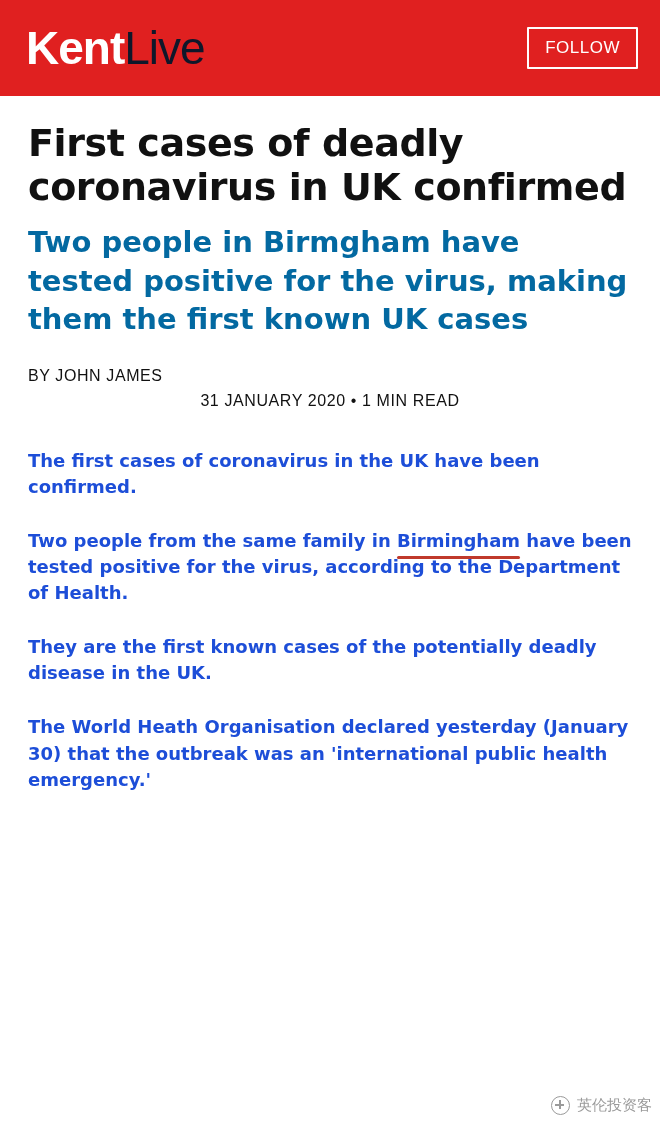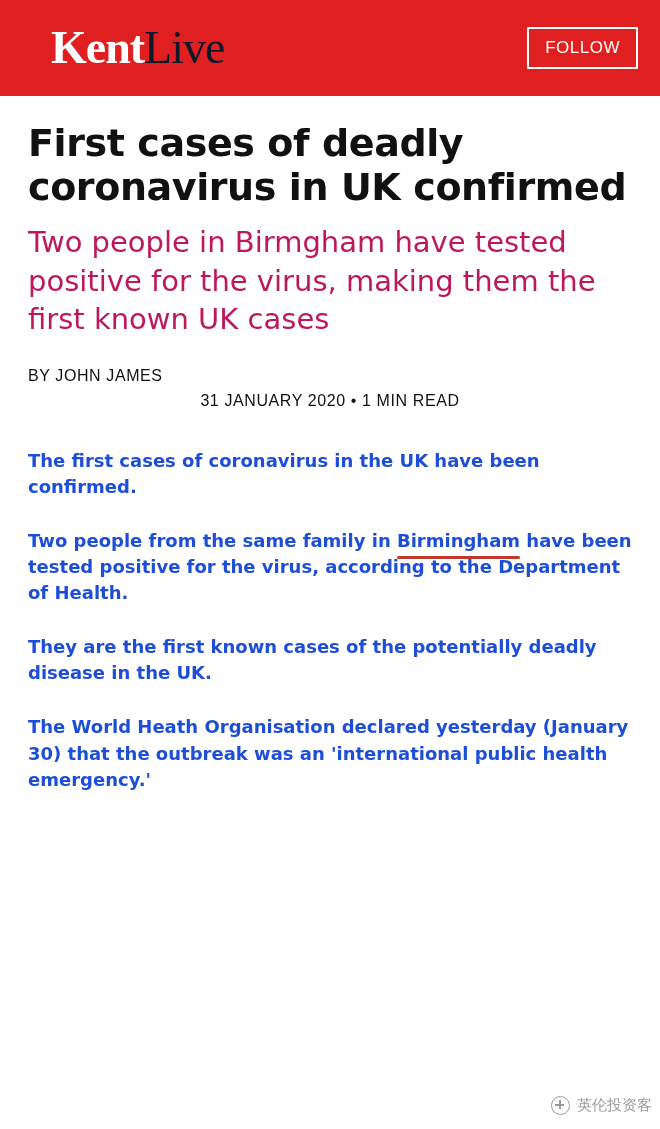--- a/index.html
+++ b/index.html
@@ -34,22 +34,21 @@
     box-sizing: border-box;
   }
   .logo {
     font-size: 46px;
     line-height: 1;
     letter-spacing: -1px;
     color: #ffffff;
     font-weight: 700;
     display: flex;
     align-items: flex-end;
-    font-family: Liberation Serif, serif;
-    margin-left: 25px;
+    font-family: Liberation Sans, sans-serif;
   }
   .logo .kent {
     font-weight: 700;
   }
   .logo .live {
     font-weight: 400;
     color: #0f172a;
   }
   .follow-btn {
     border: 2px solid #ffffff;
@@ -73,24 +72,24 @@
     font-weight: 700;
     font-size: 38px;
     line-height: 1.15;
     color: #111111;
     margin: 0 0 14px 0;
     letter-spacing: -0.4px;
   }
   .standfirst {
     font-size: 29px;
     line-height: 1.32;
-    color: #be185d;
+    color: #0369a1;
     margin: 0 0 26px 0;
     font-family: "DejaVu Sans", sans-serif;
-    font-weight: 400;
+    font-weight: 700;
   }
   .byline {
     font-size: 16px;
     letter-spacing: 0.6px;
     color: #111111;
     line-height: 1.55;
     margin-bottom: 34px;
     font-family: "Liberation Sans", sans-serif;
   }
   .byline .author {

